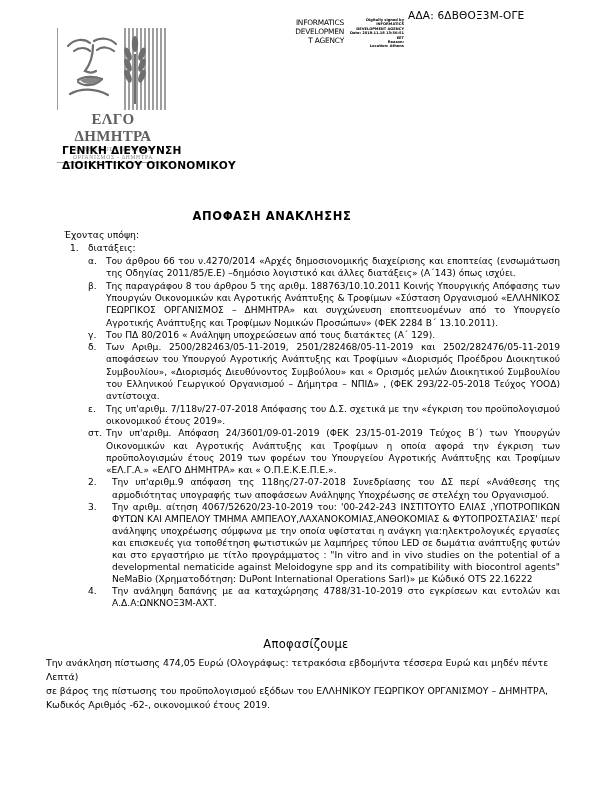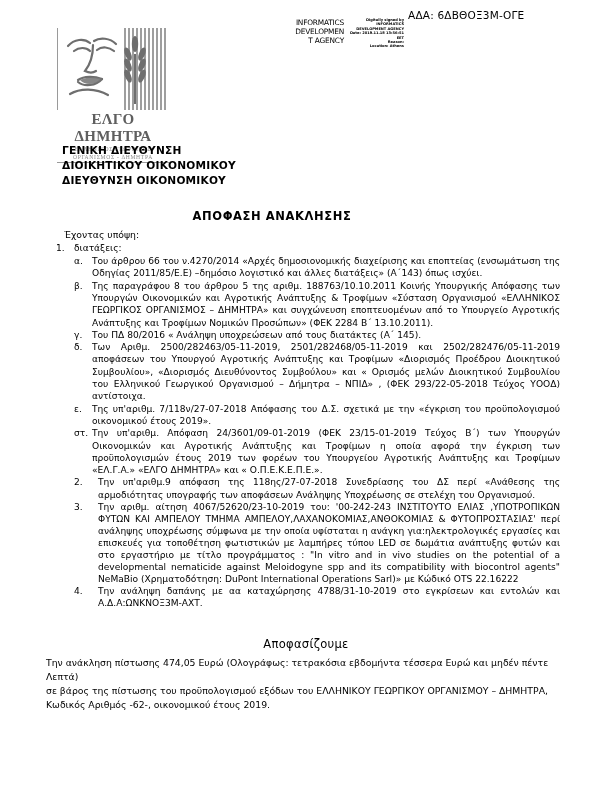--- a/index.html
+++ b/index.html
@@ -161,21 +161,21 @@
     width: 612px;
   }
   .having {
     padding-left: 64px;
     font-size: 9.3px;
     line-height: 13px;
   }
 
   ol.level1 {
     margin: 1px 0 8px 0;
-    padding-left: 0;
+    padding-left: 14px;
     list-style: none;
     counter-reset: l1;
   }
   ol.level1 > li {
     position: relative;
     padding-left: 98px;
     margin-bottom: 0px;
     font-size: 9.1px;
     line-height: 12.1px;
     text-align: justify;
@@ -283,21 +283,20 @@
     <div class="logo-title">ΕΛΓΟ ΔΗΜΗΤΡΑ</div>
     <div class="logo-sub">ΕΛΛΗΝΙΚΟΣ ΓΕΩΡΓΙΚΟΣ</div>
     <div class="logo-sub">ΟΡΓΑΝΙΣΜΟΣ - ΔΗΜΗΤΡΑ</div>
     <div class="logo-rule"></div>
   </div>
 
 
   <div class="dept-block">
     <div>ΓΕΝΙΚΗ ΔΙΕΥΘΥΝΣΗ</div>
     <div>ΔΙΟΙΚΗΤΙΚΟΥ ΟΙΚΟΝΟΜΙΚΟΥ</div>
-    <div>ΔΙΕΥΘΥΝΣΗ ΟΙΚΟΝΟΜΙΚΟΥ</div>
   </div>
 
   <div class="doc-title">ΑΠΟΦΑΣΗ ΑΝΑΚΛΗΣΗΣ</div>
 
   <div class="body-wrap">
 
     <div class="having">Έχοντας υπόψη:</div>
 
     <ol class="level1">
 
@@ -307,21 +306,21 @@
           <li>
             <span class="mk">α.</span>
             <span>Του άρθρου 66 του ν.4270/2014 «Αρχές δημοσιονομικής διαχείρισης και εποπτείας (ενσωμάτωση της Οδηγίας 2011/85/Ε.Ε) –δημόσιο λογιστικό και άλλες διατάξεις» (Α΄143) όπως ισχύει.</span>
           </li>
           <li>
             <span class="mk">β.</span>
             <span>Της παραγράφου 8 του άρθρου 5 της αριθμ. 188763/10.10.2011 Κοινής Υπουργικής Απόφασης των Υπουργών Οικονομικών και Αγροτικής Ανάπτυξης &amp; Τροφίμων «Σύσταση Οργανισμού «ΕΛΛΗΝΙΚΟΣ ΓΕΩΡΓΙΚΟΣ ΟΡΓΑΝΙΣΜΟΣ – ΔΗΜΗΤΡΑ» και συγχώνευση εποπτευομένων από το Υπουργείο Αγροτικής Ανάπτυξης και Τροφίμων Νομικών Προσώπων» (ΦΕΚ 2284 Β΄ 13.10.2011).</span>
           </li>
           <li>
             <span class="mk">γ.</span>
-            <span>Του ΠΔ 80/2016 « Ανάληψη υποχρεώσεων από τους διατάκτες (Α΄ 145).</span>
+            <span>Του ΠΔ 80/2016 « Ανάληψη υποχρεώσεων από τους διατάκτες (Α΄ 129).</span>
           </li>
           <li>
             <span class="mk">δ.</span>
             <span>Των Αριθμ. 2500/282463/05-11-2019, 2501/282468/05-11-2019 και 2502/282476/05-11-2019 αποφάσεων του Υπουργού Αγροτικής Ανάπτυξης και Τροφίμων «Διορισμός Προέδρου Διοικητικού Συμβουλίου», «Διορισμός Διευθύνοντος Συμβούλου» και « Ορισμός μελών Διοικητικού Συμβουλίου του Ελληνικού Γεωργικού Οργανισμού – Δήμητρα – ΝΠΙΔ» , (ΦΕΚ 293/22-05-2018 Τεύχος ΥΟΟΔ) αντίστοιχα.</span>
           </li>
           <li>
             <span class="mk">ε.</span>
             <span>Της υπ'αριθμ. 7/118ν/27-07-2018 Απόφασης του Δ.Σ. σχετικά με την «έγκριση του προϋπολογισμού οικονομικού έτους 2019».</span>
           </li>
           <li>

